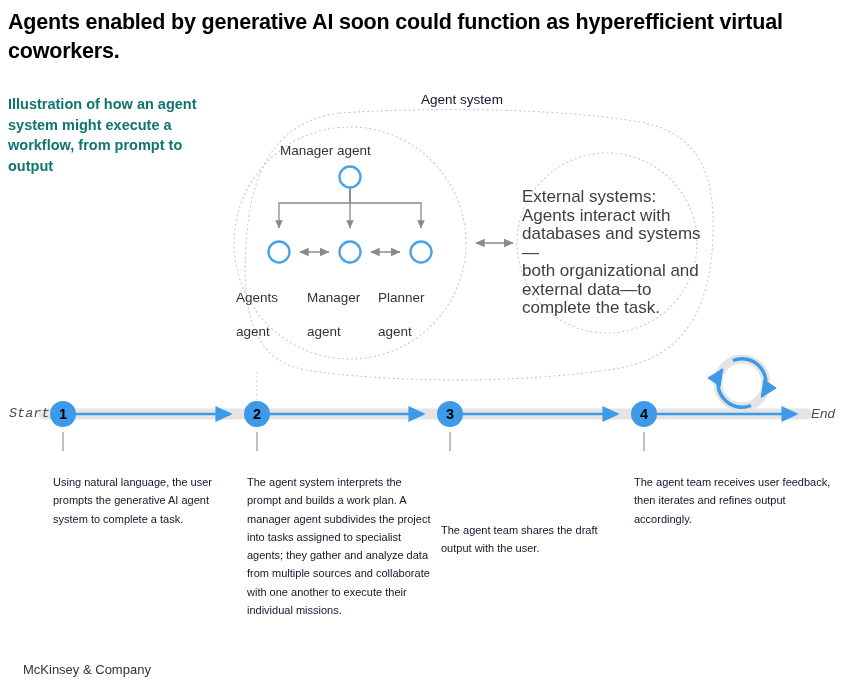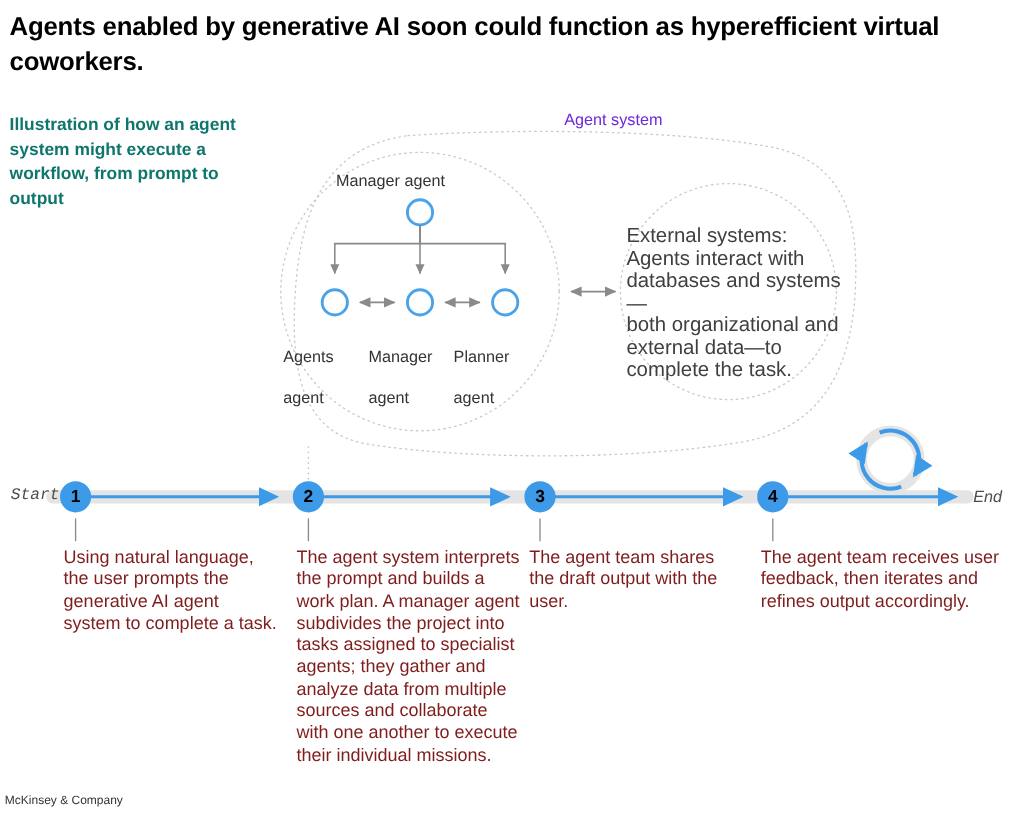--- a/index.html
+++ b/index.html
@@ -40,23 +40,23 @@
   .lbl {
     position: absolute;
     font-size: 13.5px;
     color: #333333;
     line-height: 17px;
     white-space: pre-line;
   }
   .lbl-agent-system {
     left: 372px; top: 91px;
     width: 180px;
-    text-align: right;
-    font-size: 13.5px;
-    color: #6d28d9;
+    text-align: center;
+    font-size: 13.5px;
+    color: #0f172a;
   }
   .lbl-manager { left: 280px; top: 142px; width: 140px; }
   .lbl-analyst { left: 236px; top: 272px; width: 86px; }
   .lbl-checker { left: 307px; top: 272px; width: 86px; }
   .lbl-planner { left: 378px; top: 272px; width: 86px; }
   .lbl-specialist {
     left: 280px; top: 317px; width: 140px;
     font-style: italic;
     font-size: 13.5px;
     color: #1a1a1a;
@@ -89,34 +89,34 @@
     text-align: center;
     top: 401px;
   }
   .n1 { left: 50px; }
   .n2 { left: 244px; }
   .n3 { left: 437px; }
   .n4 { left: 631px; }
 
   .caption {
     position: absolute;
-    font-size: 15px;
+    font-size: 11px;
     line-height: 18.3px;
-    color: #7f1d1d;
-    top: 456px;
+    color: #0f172a;
+    top: 473px;
   }
   .c1 { left: 53px; width: 178px; }
   .c2 { left: 247px; width: 190px; }
-  .c3 { left: 441px; width: 175px; }
+  .c3 { left: 441px; width: 175px; margin-top: 48px; }
   .c4 { left: 634px; width: 205px; }
 
   .footer {
     position: absolute;
-    left: 4px; top: 662px;
-    font-size: 10px;
+    left: 23px; top: 662px;
+    font-size: 13px;
     color: #333333;
   }
 </style>
 </head>
 <body>
 
 <div class="page">
 
   <div class="title">Agents enabled by generative AI soon could function as hyperefficient virtual coworkers.</div>
   <div class="subtitle">Illustration of how an agent system might execute a workflow, from prompt to output</div>

